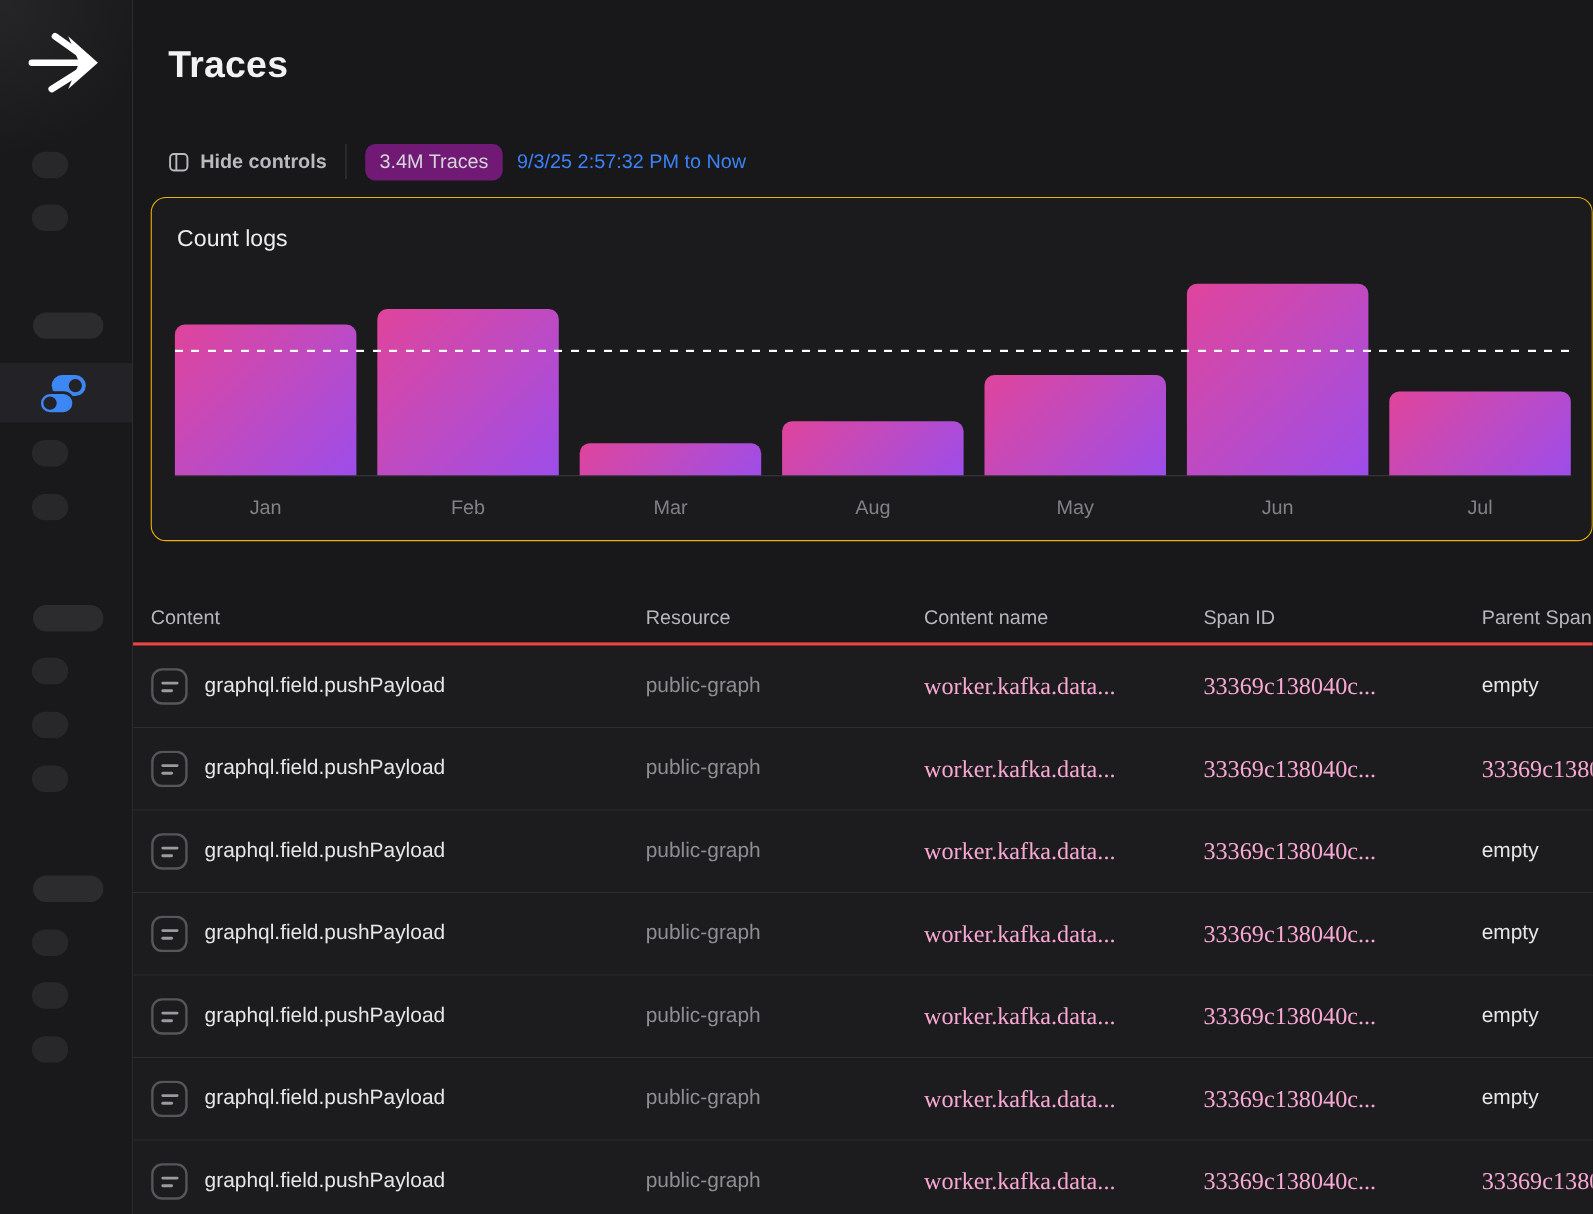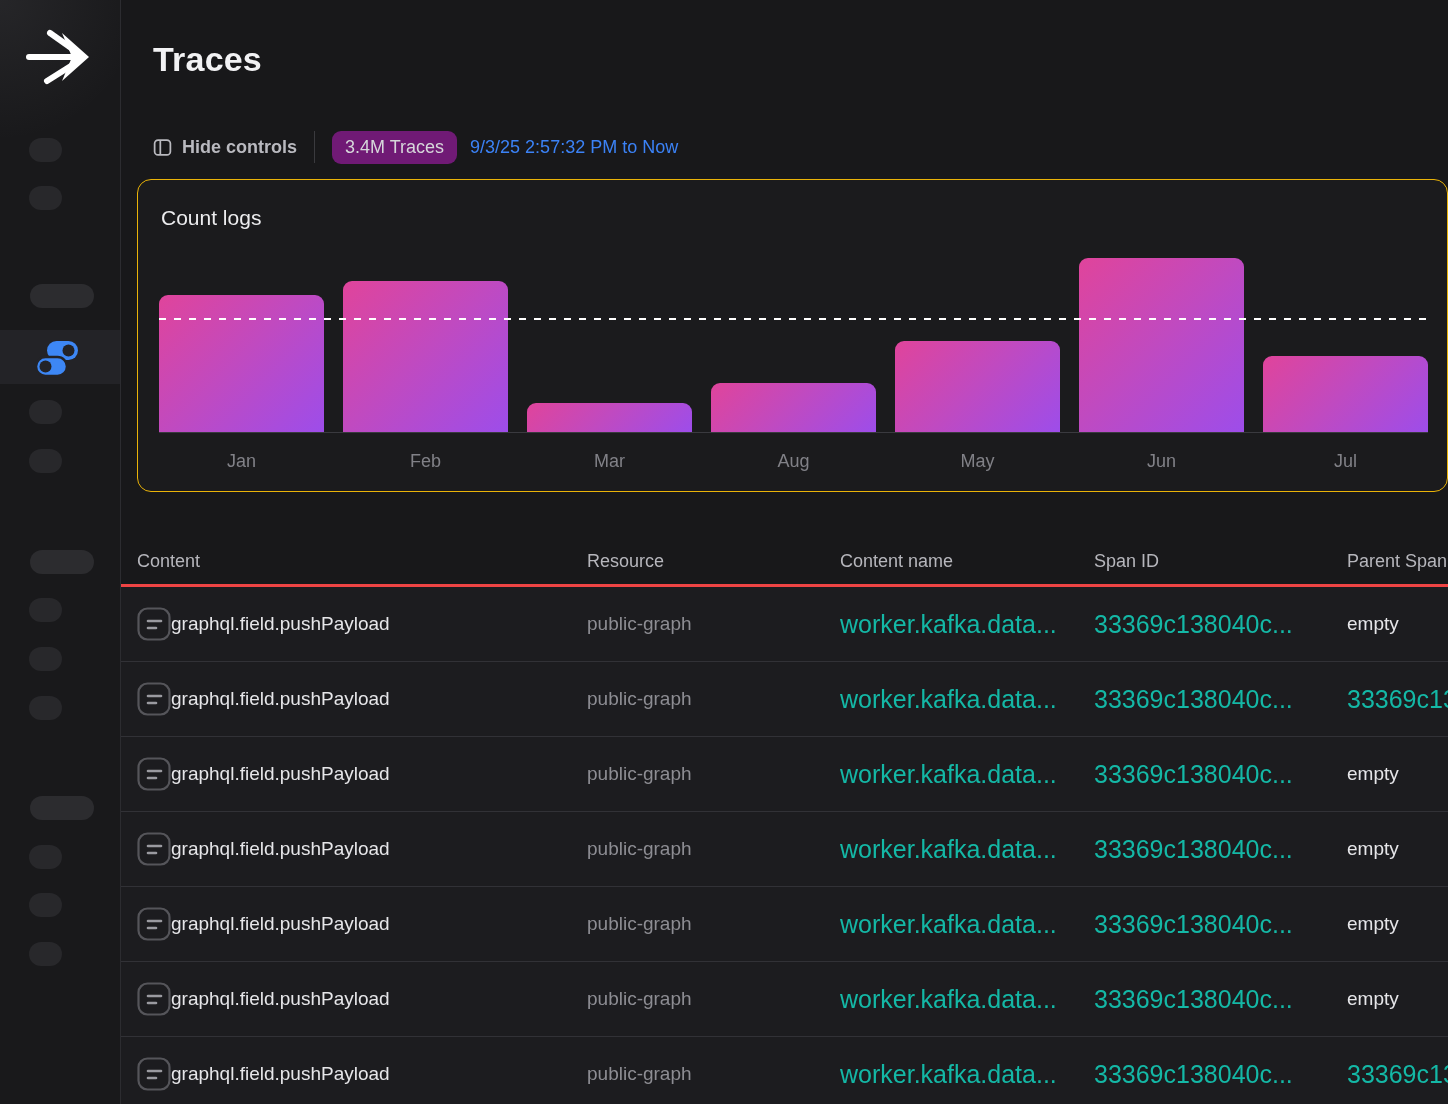--- a/index.html
+++ b/index.html
@@ -80,22 +80,22 @@
   .t-grid {
     display:grid;
     grid-template-columns:450px 253px 254px 253px 1fr;
     align-items:center;
     padding-left:16px;
   }
   .t-head { height:48px; border-bottom:3px solid #ef4444; }
   .t-head .t-cell { font-size:18px; font-weight:500; color:#b6b6bc; white-space:nowrap; }
   .t-row { height:75px; background:#1c1c1f; border-bottom:1px solid #313136; }
   .t-cell { white-space:nowrap; overflow:hidden; }
-  .cell-content { display:flex; align-items:center; font-size:19px; color:#e6e6e9; }
-  .cell-gray { font-size:25px; color:#14b8a6; }
+  .cell-content { display:flex; align-items:center; gap:15px; font-size:19px; color:#e6e6e9; }
+  .cell-gray { font-size:22px; color:#f9a8d4;font-family:Liberation Serif, serif; }
   .cell-service { font-size:19px; color:#8d8d93; }
   .cell-parent-empty { font-size:19px; color:#e6e6e9; }
   .row-icon { flex:0 0 auto; }
 </style>
 </head>
 <body>
 
 <nav class="sidebar">
   <div class="logo">
     <svg width="68" height="66" viewBox="0 0 68 66" fill="none" xmlns="http://www.w3.org/2000/svg">

